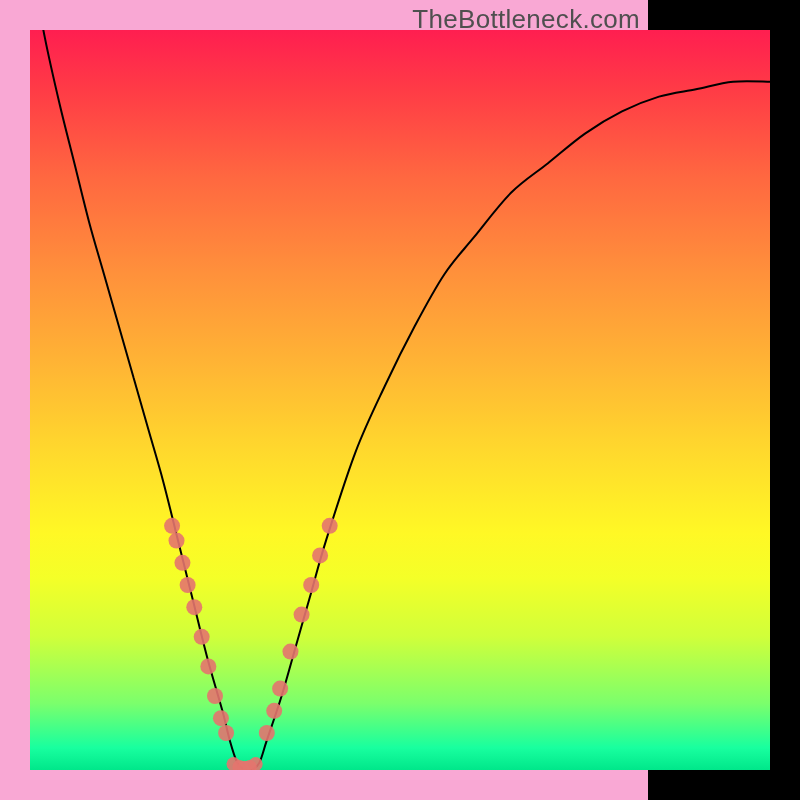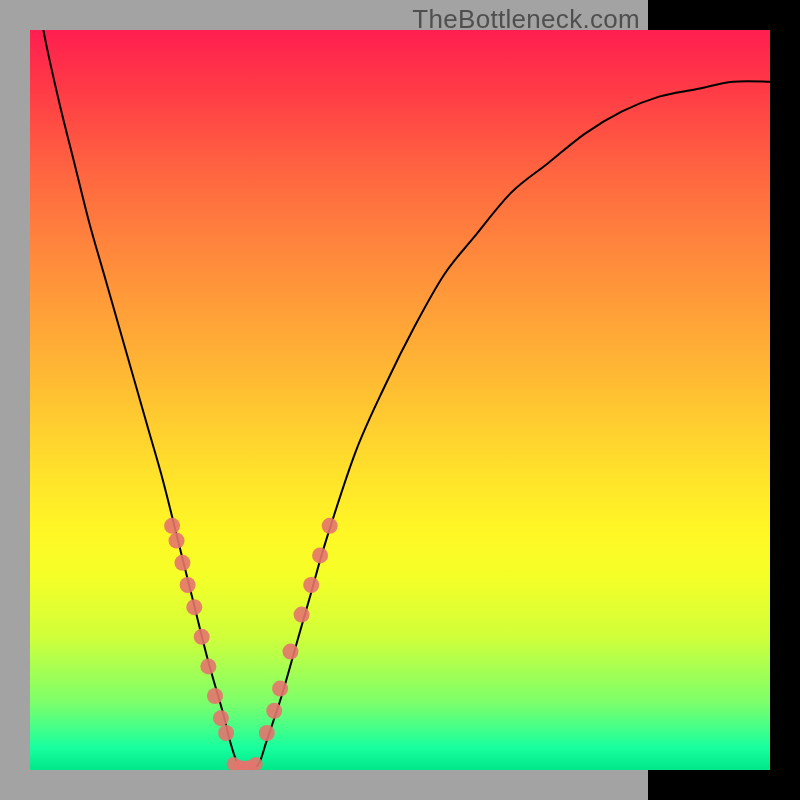--- a/index.html
+++ b/index.html
@@ -8,21 +8,21 @@
     width: 800px;
     height: 800px;
     overflow: hidden;
     background: #000;
     font-family: Arial, Helvetica, sans-serif;
   }
   .frame {
     position: relative;
     width: 648px;
     height: 800px;
-    background: #a3a3a3;
+    background: #f9a8d4;
   }
   .watermark {
     position: absolute;
     top: 4px;
     right: 8px;
     color: #4f4f4f;
     font-size: 26px;
     font-weight: 500;
     letter-spacing: 0.3px;
   }

